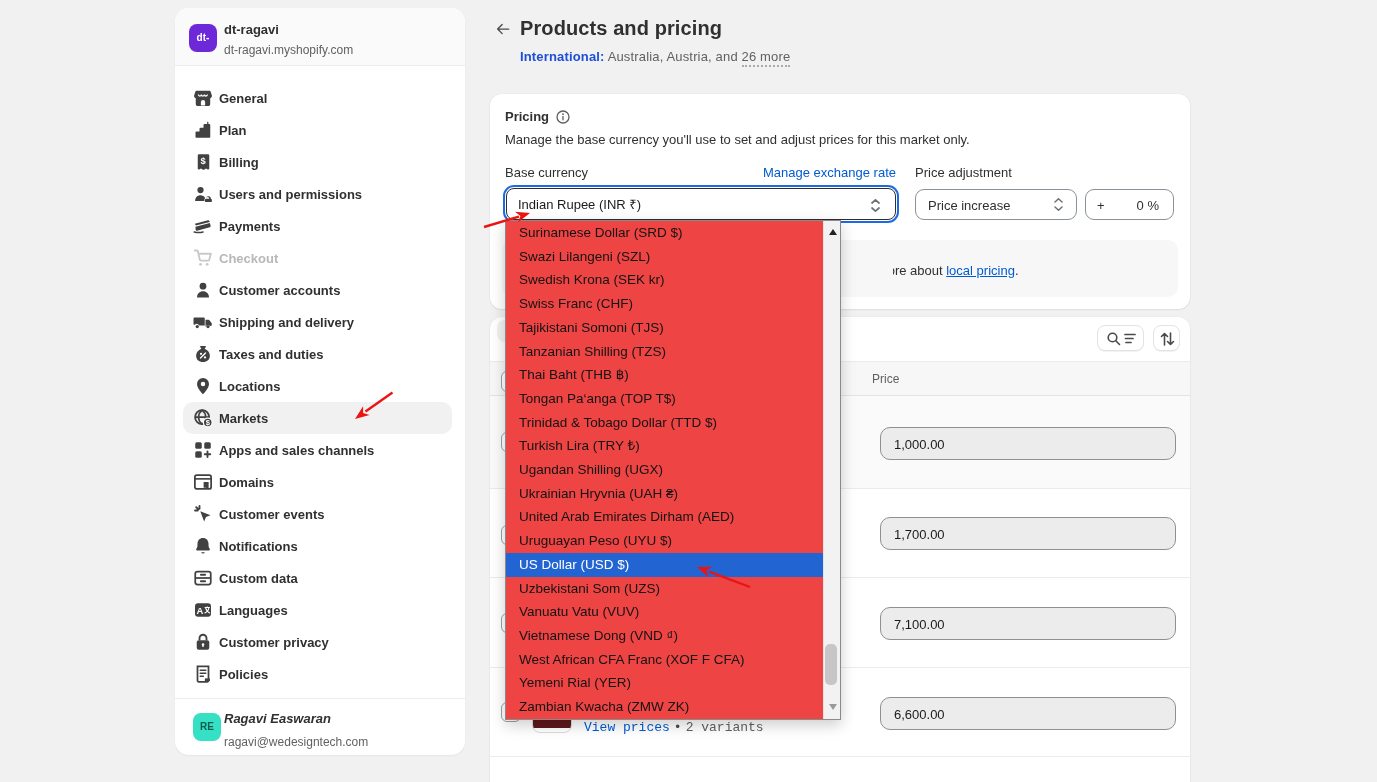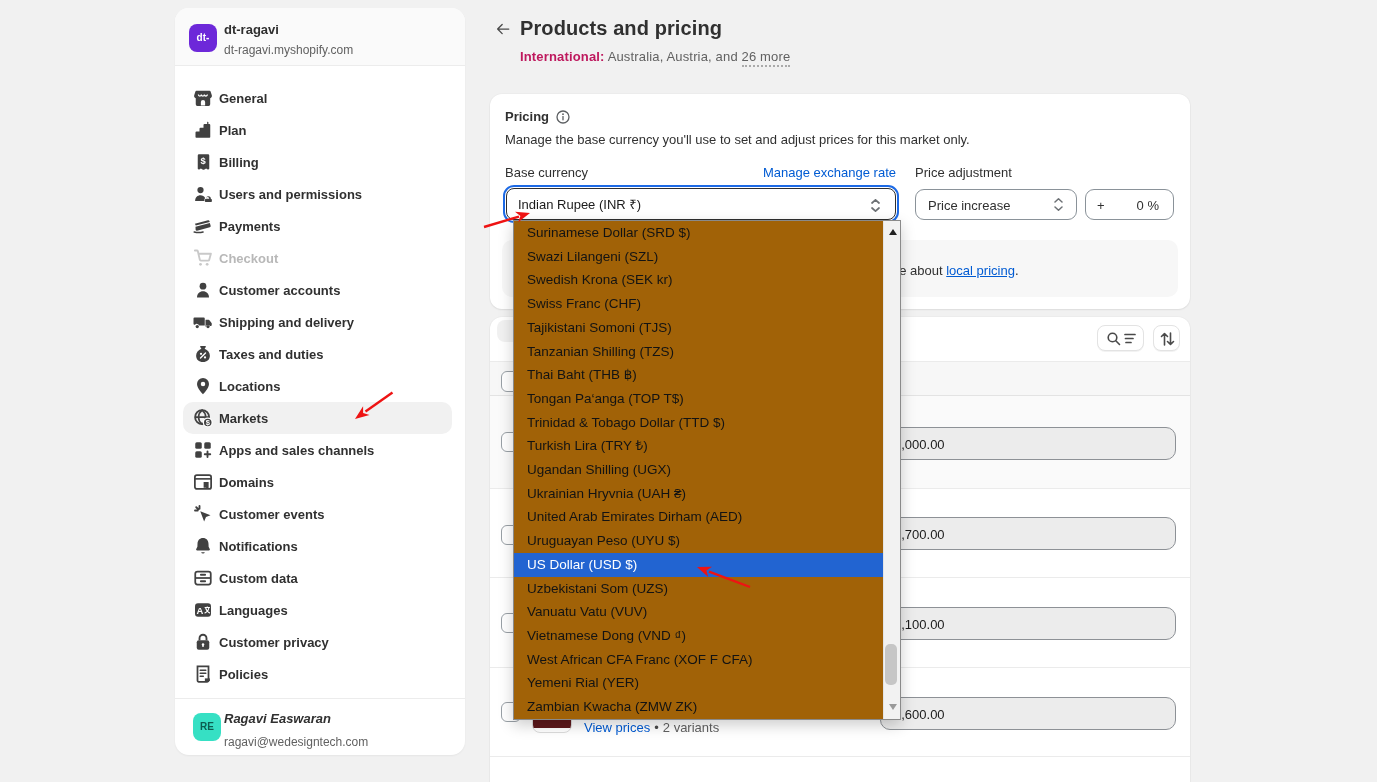--- a/index.html
+++ b/index.html
@@ -20,21 +20,21 @@
   .mi.dis .tx { color:#b8b8b8; }
   #sb-foot-line { position:absolute; left:0; top:690px; width:290px; border-top:1px solid #ececec; }
   #sb-foot-av { position:absolute; left:18px; top:705px; width:28px; height:28px; background:#36e0c4; border-radius:8px; color:#0c5e51; font-size:10px; font-weight:700; text-align:center; line-height:28px; }
   .sb-fname { position:absolute; left:49px; top:703px; font-size:13px; font-weight:700;font-style:italic; }
   .sb-femail { position:absolute; left:49px; top:727px; font-size:12px; color:#616161; }
 
   
   #backarrow { left:496px; top:22px; width:14px; height:15px; }
   #title { left:520px; top:17px; font-size:20px; font-weight:700; letter-spacing:.1px; }
   #subtitle { left:520px; top:49px; font-size:13px; color:#616161; letter-spacing:.16px; }
-  #subtitle b { color:#be185d; font-weight:700; }
+  #subtitle b { color:#1d4ed8; font-weight:700; }
   .dotted { border-bottom:2px dotted #aaa; padding-bottom:1px; }
 
   
   .card { background:#fff; border-radius:12px; box-shadow:0 1px 2px rgba(0,0,0,.07), 0 0 0 1px rgba(0,0,0,.02); }
   #card1 { left:490px; top:94px; width:700px; height:215px; }
   #pricing-h { left:505px; top:109px; font-size:13px; font-weight:700; }
   #info-i { left:556px; top:110px; width:14px; height:14px; }
   #pricing-d { left:505px; top:132px; font-size:13px; color:#303030; }
   #lbl-base { left:505px; top:165px; font-size:13px; }
   #lnk-manage { left:753px; top:165px; width:143px; font-size:13px; color:#005bd3; text-align:right; }
@@ -58,27 +58,27 @@
   .toolbtn { position:absolute; background:#fff; border:1px solid #e3e3e3; border-radius:8px; box-shadow:0 1px 0 rgba(0,0,0,.05); }
   #btn-search { left:1097px; top:325px; width:47px; height:26px; }
   #btn-sort { left:1153px; top:325px; width:27px; height:26px; }
   #thead { left:490px; top:361px; width:700px; height:35px; background:#f7f7f7; border-top:1px solid #ebebeb; border-bottom:1px solid #e3e3e3; }
   #th-price { left:872px; top:372px; font-size:12px; color:#616161; }
   .trow { position:absolute; left:490px; width:700px; border-bottom:1px solid #ebebeb; }
   .pinput { position:absolute; left:880px; width:296px; height:33px; background:#ececec; border:1.5px solid #8d9196; border-radius:10px; }
   .pinput span { position:absolute; left:13px; top:50%; transform:translateY(-50%); font-size:13px; color:#1a1a1a; }
   #thumb4 { left:532px; top:693px; width:40px; height:40px; border:1px solid #dcdcdc; border-radius:8px; background:#fff; overflow:hidden; }
   #thumb4 .img { position:absolute; left:0; top:0; width:40px; height:34px; background:#5e191c; }
-  #row4txt { left:584px; top:720px; font-size:13px; }
+  #row4txt { left:584px; top:720px; font-size:13px;font-family:Liberation Mono, monospace; }
   #row4txt a { color:#005bd3; text-decoration:none; }
   #row4txt .sep { color:#4a4a4a; padding:0 4px; }
   #row4txt .grey { color:#616161; }
 
   
-  #dd { left:505px; top:220px; width:388px; height:500px; background:#a16207; border:1px solid #8a8a8a; box-shadow:0 5px 14px rgba(0,0,0,.2);margin-left:8px; }
+  #dd { left:505px; top:220px; width:336px; height:500px; background:#ef4444; border:1px solid #8a8a8a; box-shadow:0 5px 14px rgba(0,0,0,.2); }
   .dd-i { height:23.71px; line-height:23.71px; padding-left:13px; font-size:13.5px; color:#131313; white-space:nowrap; }
   .dd-i.hl { background:#2264d1; color:#fff; }
   #dd-sb { position:absolute; right:0; top:0; width:17px; height:498px; background:#f2f2f2; border-left:1px solid #e4e4e4; }
   #dd-thumb { position:absolute; right:3px; top:423px; width:12px; height:41px; background:#c6c6c6; border-radius:5px; }
   .dd-arr { position:absolute; right:3px; width:0; height:0; border-left:4.5px solid transparent; border-right:4.5px solid transparent; }
   #dd-up { top:8px; border-bottom:6px solid #222; }
   #dd-dn { top:483px; border-top:6px solid #9a9a9a; }
 
   svg.icon { display:block; }
 </style>

